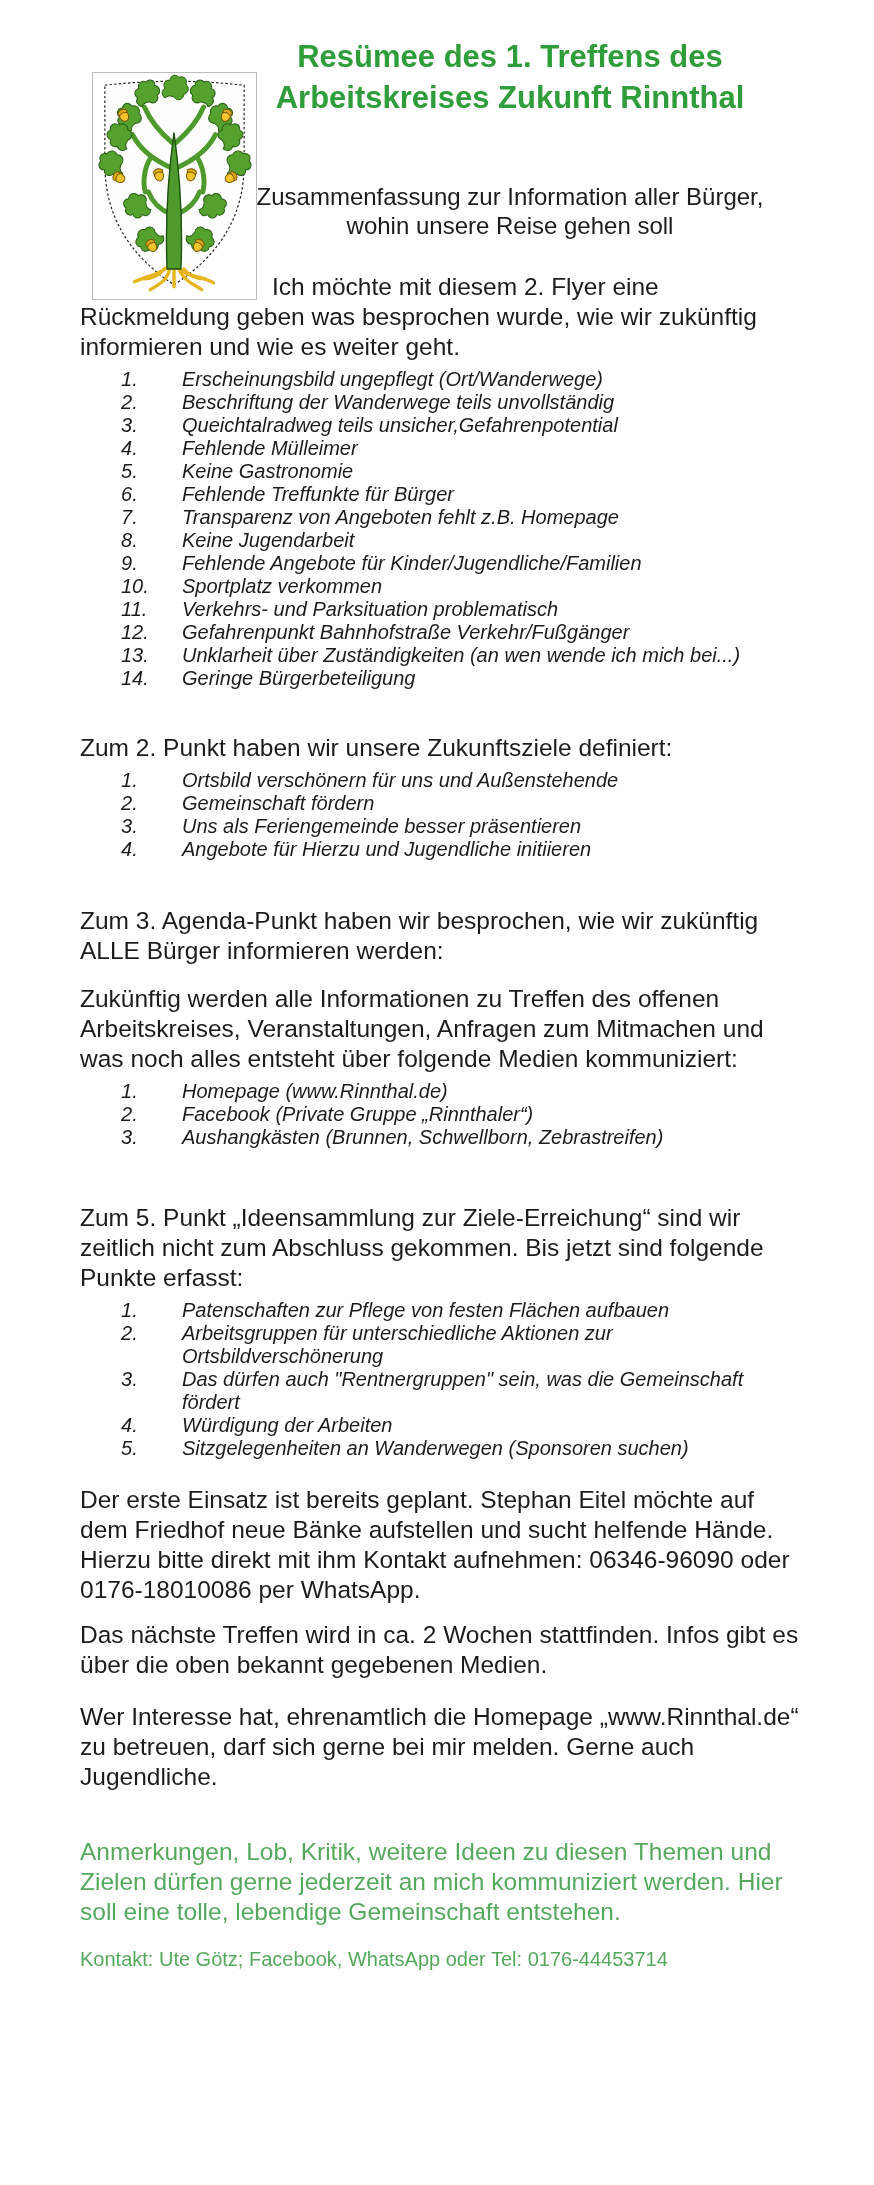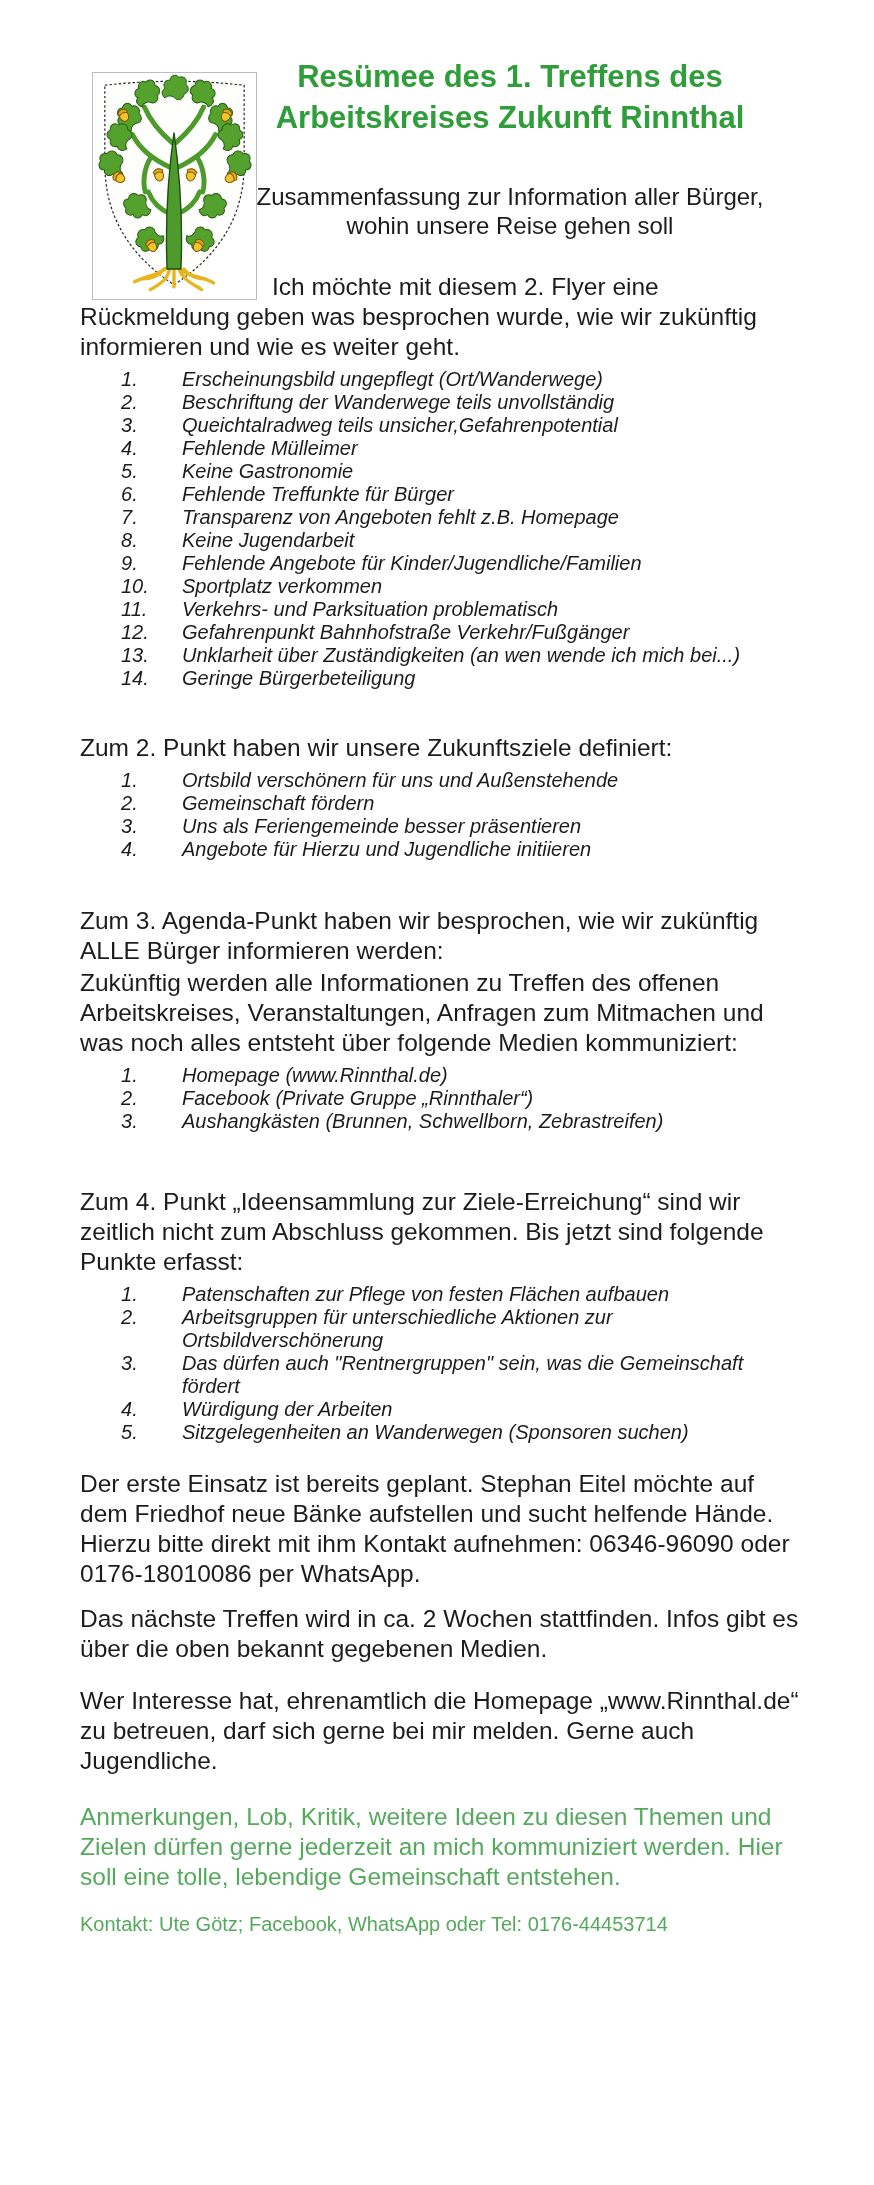--- a/index.html
+++ b/index.html
@@ -35,21 +35,21 @@
   }
   .crest-box svg{display:block;width:100%;height:100%;}
   .head-text{
     position:absolute;
     left:170px; top:0;
     width:520px;
     text-align:center;
   }
   .doc-title{
     margin:0;
-    padding-top:56px;
+    padding-top:36px;
     font-size:31px;
     line-height:41px;
     font-weight:bold;
     color:var(--title-green);
   }
   .doc-subtitle{
     position:absolute;
     left:0; top:182px;
     width:520px;
     margin:0;
@@ -64,28 +64,28 @@
     line-height:30px;
     font-weight:normal;
     hyphens:auto;-webkit-hyphens:auto;
   }
   .intro{ text-indent:192px; }
   .mt-h1{margin-top:20px;}
   .mt-list1{margin-top:20px;}
   .mt-h2{margin-top:43px;}
   .mt-list2{margin-top:26px;}
   .mt-h3{margin-top:45px;}
-  .mt-p3{margin-top:2px;}
+  .mt-p3{margin-top:18px;}
   .mt-list3{margin-top:19px;}
   .mt-h4{margin-top:54px;}
   .mt-list4{margin-top:17px;}
   .mt-einsatz{margin-top:25px;}
   .mt-treffen{margin-top:15px;}
   .mt-interesse{margin-top:22px;}
-  .mt-green{margin-top:26px;}
+  .mt-green{margin-top:45px;}
   .mt-contact{margin-top:20px;}
   
   ol.num{
     margin:6px;
     padding:0;
     list-style:none;
     counter-reset:it;
     font-style:italic;
   }
   ol.num li{
@@ -213,21 +213,21 @@
       </ol>
 
     <h2 class="mt-h3">Zum 3. Agenda-Punkt haben wir besprochen, wie wir zukünftig ALLE Bürger informieren werden:</h2>
     <p class="mt-p3">Zukünftig werden alle Informationen zu Treffen des offenen Arbeitskreises, Veranstaltungen, Anfragen zum Mitmachen und was noch alles entsteht über folgende Medien kommuniziert:</p>
     <ol class="num mt-list3">
         <li>Homepage (www.Rinnthal.de)</li>
         <li>Facebook (Private Gruppe „Rinnthaler“)</li>
         <li>Aushangkästen (Brunnen, Schwellborn, Zebrastreifen)</li>
       </ol>
 
-    <h2 class="mt-h4">Zum 4. Punkt „Ideensammlung zur Ziele-Erreichung“ sind wir zeitlich nicht zum Abschluss gekommen. Bis jetzt sind folgende Punkte erfasst:</h2>
+    <h2 class="mt-h4">Zum 5. Punkt „Ideensammlung zur Ziele-Erreichung“ sind wir zeitlich nicht zum Abschluss gekommen. Bis jetzt sind folgende Punkte erfasst:</h2>
     <ol class="num mt-list4">
         <li>Patenschaften zur Pflege von festen Flächen aufbauen</li>
         <li>Arbeitsgruppen für unterschiedliche Aktionen zur Ortsbildverschönerung</li>
         <li>Das dürfen auch "Rentnergruppen" sein, was die Gemeinschaft fördert</li>
         <li>Würdigung der Arbeiten</li>
         <li>Sitzgelegenheiten an Wanderwegen (Sponsoren suchen)</li>
       </ol>
 
     <p class="mt-einsatz">Der erste Einsatz ist bereits geplant. Stephan Eitel möchte auf dem Friedhof neue Bänke aufstellen und sucht helfende Hände. Hierzu bitte direkt mit ihm Kontakt aufnehmen: 06346-96090 oder 0176-18010086 per WhatsApp.</p>
     <p class="mt-treffen">Das nächste Treffen wird in ca. 2 Wochen stattfinden. Infos gibt es über die oben bekannt gegebenen Medien.</p>

